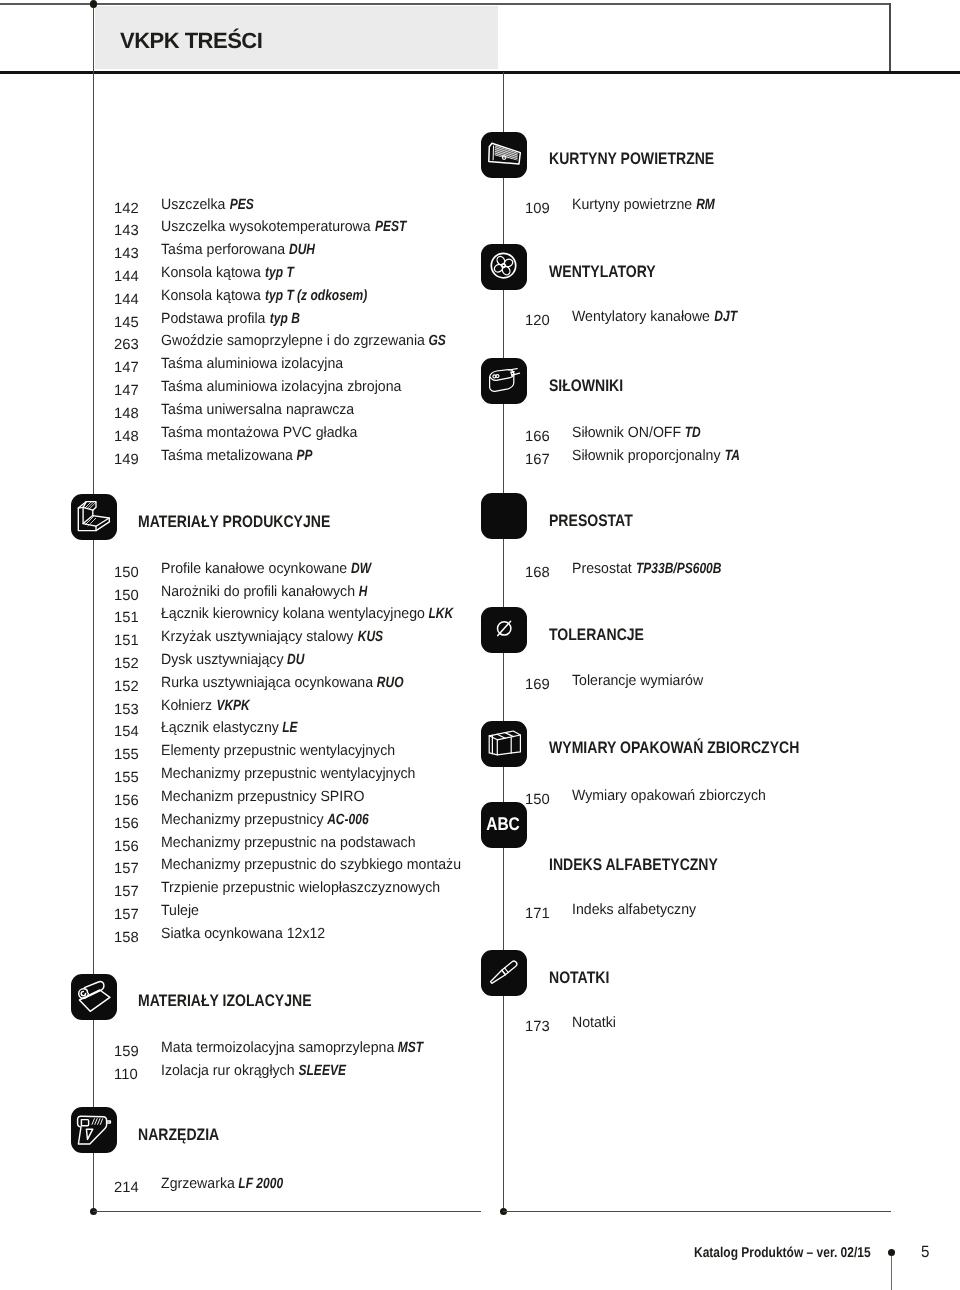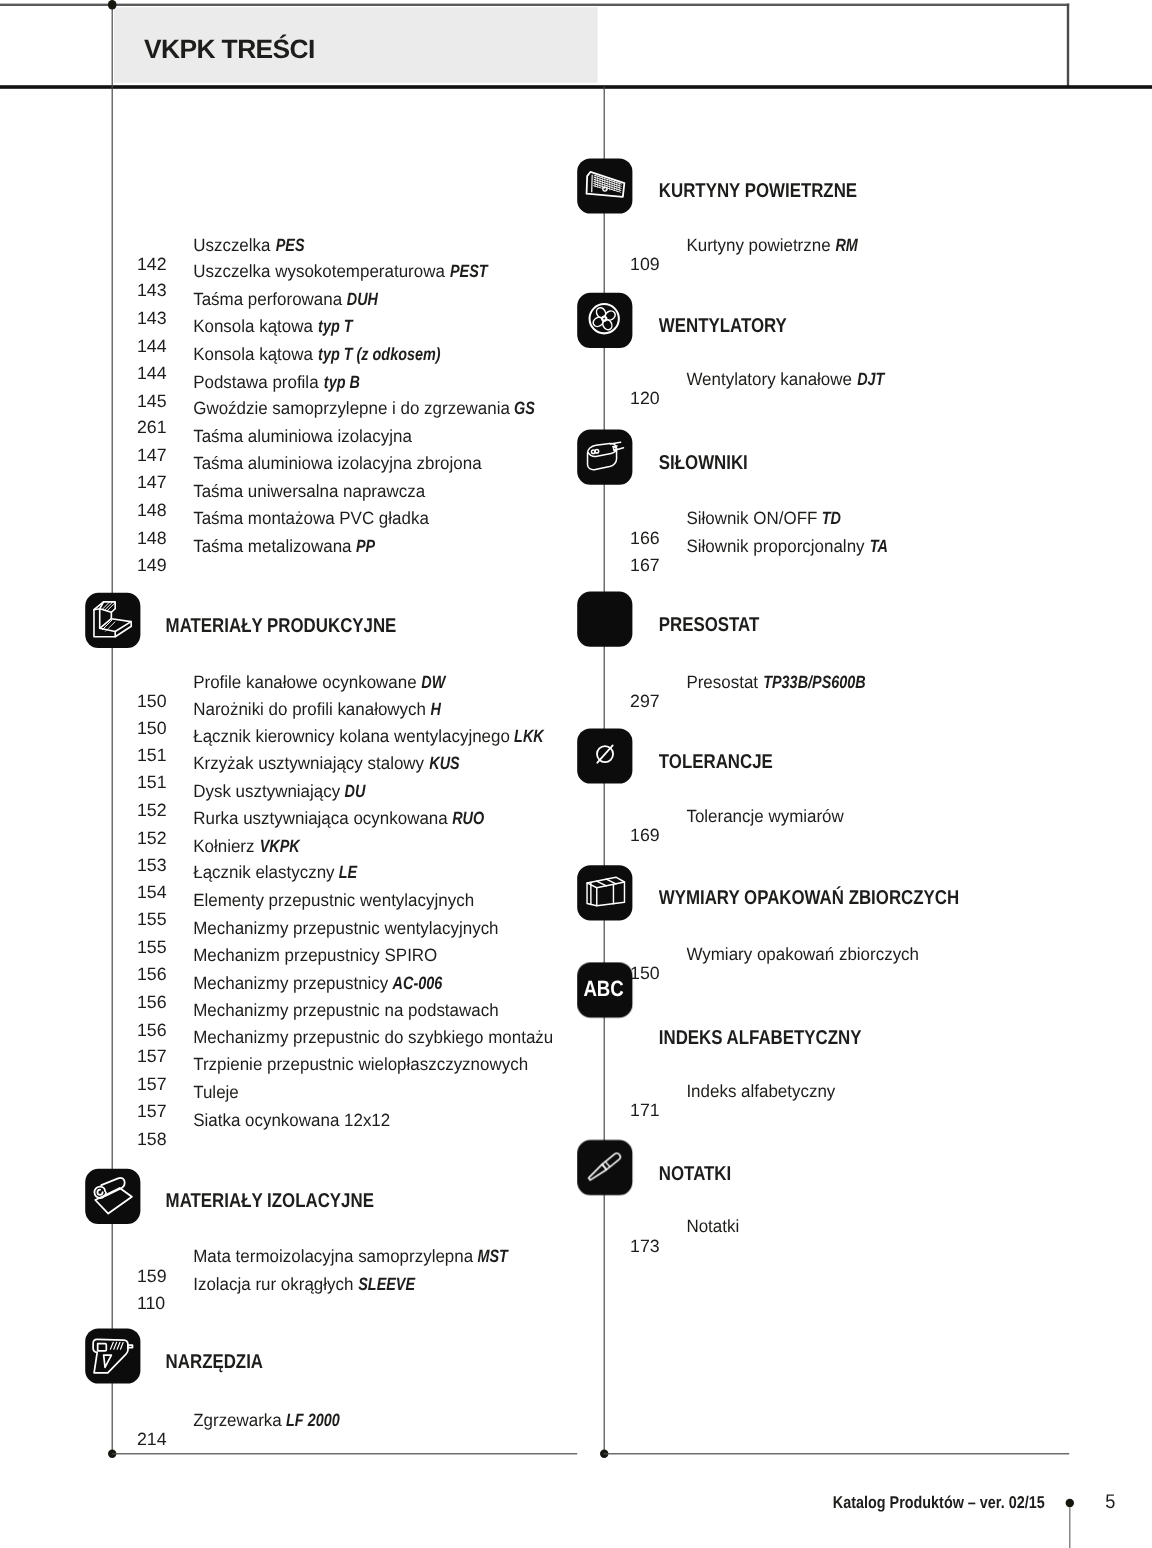--- a/index.html
+++ b/index.html
@@ -24,21 +24,21 @@
 
   
   .icon{position:absolute;width:46px;height:46px;border-radius:11px;background:#0c0c0c;overflow:hidden;}
   .icon svg{position:absolute;left:0;top:0;width:46px;height:46px;}
   .abc-label{position:absolute;left:-0.8px;top:13.2px;width:46px;text-align:center;color:#fff;
              font-size:18.4px;font-weight:700;line-height:1;transform:scaleX(0.845) translateZ(0);
              transform-origin:50% 0;}
   .sec-title{position:absolute;font-size:16.7px;font-weight:700;color:#1d1d1b;
              white-space:nowrap;line-height:1;transform:scaleX(0.842) translateZ(0);transform-origin:0 0;}
   .row{position:absolute;font-size:14.8px;color:#1d1d1b;white-space:nowrap;line-height:1;transform:translateZ(0);}
-  .row .num{position:absolute;left:0;top:16px;}
+  .row .num{position:absolute;left:0;top:4px;}
   .row .txt{position:absolute;left:46.9px;top:0;transform:scaleX(0.955) translateZ(0);transform-origin:0 0;}
   .row i{font-weight:700;font-style:italic;display:inline-block;
          transform:scaleX(0.85) translateZ(0);transform-origin:0 0;}
 
   
   .foot{position:absolute;font-size:14.2px;font-weight:700;color:#1d1d1b;line-height:1;
         transform:scaleX(0.845) translateZ(0);transform-origin:0 0;}
   .pageno{position:absolute;font-size:16.5px;color:#1d1d1b;line-height:1;transform:scaleX(0.92) translateZ(0);transform-origin:0 0;}
 </style>
 </head>
@@ -80,21 +80,21 @@
       </div>
       <div class="row" style="left: 114.1px; top: 288.78px;">
         <span class="num">144</span>
         <span class="txt">Konsola kątowa <i>typ T (z odkosem)</i></span>
       </div>
       <div class="row" style="left: 114.1px; top: 311.6px;">
         <span class="num">145</span>
         <span class="txt">Podstawa profila <i>typ B</i></span>
       </div>
       <div class="row" style="left: 114.1px; top: 334.42px;">
-        <span class="num">261</span>
+        <span class="num">263</span>
         <span class="txt">Gwoździe samoprzylepne i do zgrzewania <i>GS</i></span>
       </div>
       <div class="row" style="left: 114.1px; top: 357.24px;">
         <span class="num">147</span>
         <span class="txt">Taśma aluminiowa izolacyjna</span>
       </div>
       <div class="row" style="left: 114.1px; top: 380.06px;">
         <span class="num">147</span>
         <span class="txt">Taśma aluminiowa izolacyjna zbrojona</span>
       </div>
@@ -343,21 +343,21 @@
       </div>
       <div class="row" style="left: 525.1px; top: 448.92px;">
         <span class="num">167</span>
         <span class="txt">Siłownik proporcjonalny <i>TA</i></span>
       </div>
       <div class="icon" style="left: 480.6px; top: 493.1px;">
         <svg viewBox="0 0 46 46" width="46" height="46"></svg>
       </div>
       <div class="sec-title" style="left: 548.8px; top: 512.9px;">PRESOSTAT</div>
       <div class="row" style="left: 525.1px; top: 561.7px;">
-        <span class="num">297</span>
+        <span class="num">168</span>
         <span class="txt">Presostat <i>TP33B/PS600B</i></span>
       </div>
       <div class="icon" style="left: 480.6px; top: 607.2px;">
         <svg viewBox="0 0 46 46" width="46" height="46">
           <g fill="none" stroke="#fff" stroke-width="1.5" stroke-linecap="round">
             <circle cx="23.2" cy="21.4" r="6.7"></circle>
             <path d="M16.8,28.6 L29.6,14.2"></path>
           </g>
         </svg>
       </div>

